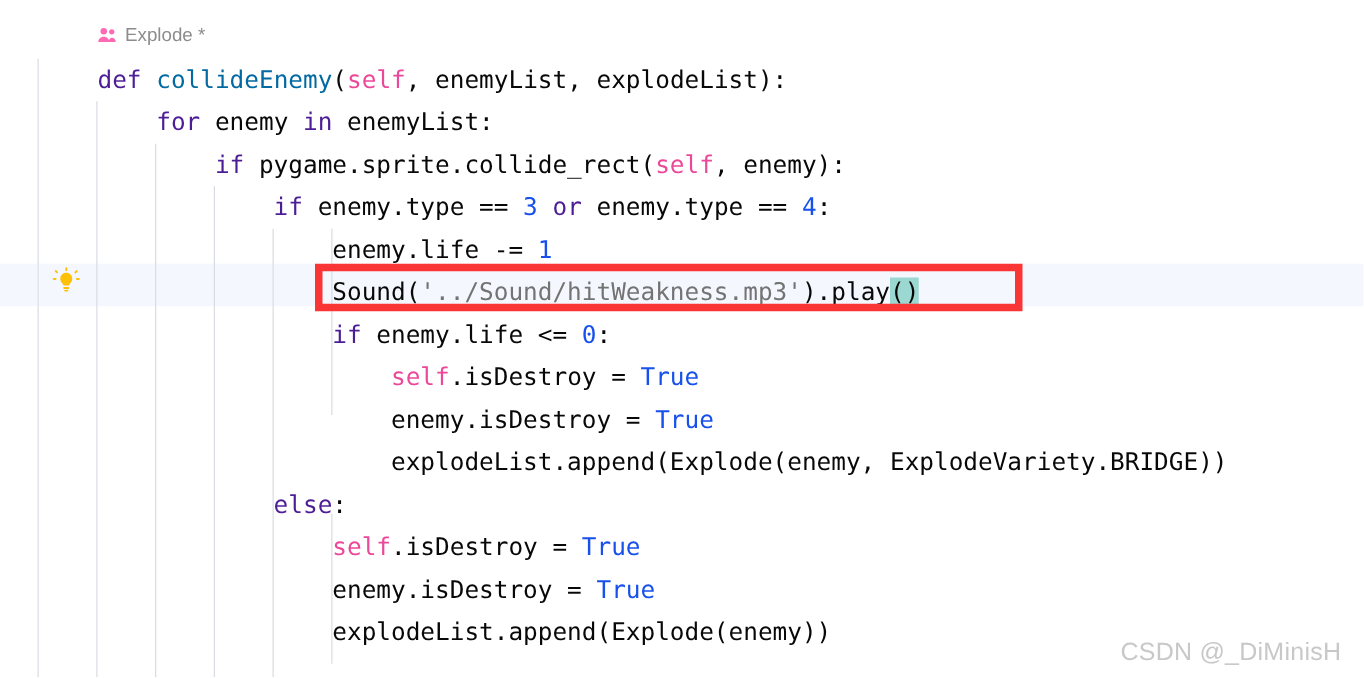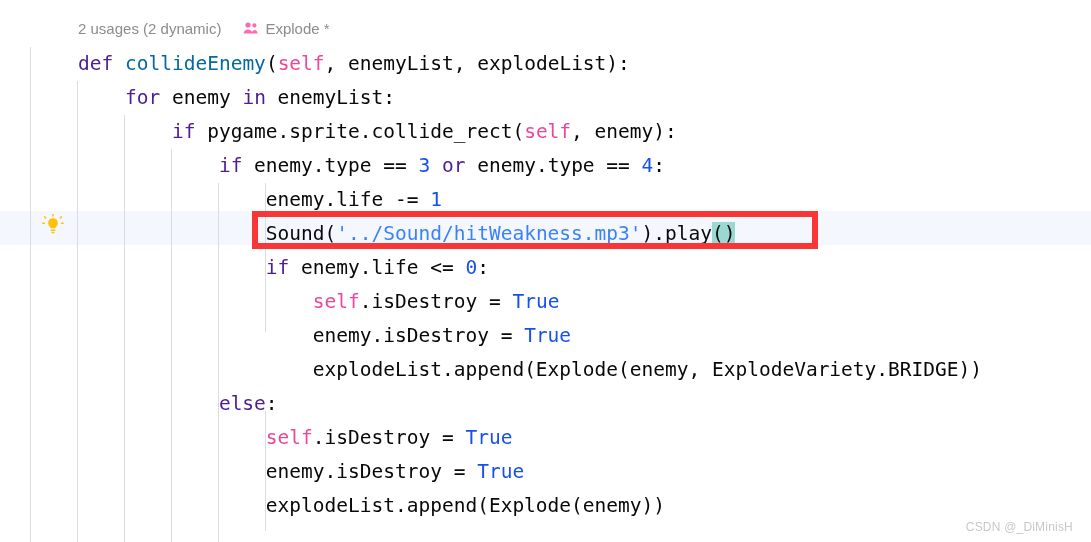--- a/index.html
+++ b/index.html
@@ -83,21 +83,21 @@
     line-height: 34px;
     white-space: pre;
     color: #080808;
   }
   .code .ln { height: 34px; }
 
   .k   { color: #4c1d95; }           
   .fn  { color: #0369a1; }           
   .slf { color: #ec4899; }           
   .num { color: #1750eb; }           
-  .str { color: #3b82f6; }           
+  .str { color: #737373; }           
   .pln { color: #080808; }           
   .bracket-hl {
     background: #9bd8d2;
   }
 
   
   .red-box {
     position: absolute;
     left: 252px;
     top: 211px;
@@ -107,21 +107,21 @@
     box-sizing: border-box;
     background: transparent;
   }
 
   
   .watermark {
     position: absolute;
     right: 18px;
     bottom: 8px;
     font-family: "Liberation Sans", sans-serif;
-    font-size: 12px;
+    font-size: 20px;
     color: #c8c8c8;
     letter-spacing: 0.2px;
     margin-top: 40px;
   }
 </style>
 </head>
 <body>
 
 <div id="app">
 
@@ -145,21 +145,20 @@
       <rect x="10.4" y="18.8" width="3.2" height="1.4" rx="0.6" fill="#ffc107"></rect>
       <rect x="11.3" y="0.8" width="1.5" height="3" rx="0.7" fill="#ffc107"></rect>
       <rect x="1.2" y="9.4" width="3" height="1.5" rx="0.7" fill="#ffc107"></rect>
       <rect x="19.8" y="9.4" width="3" height="1.5" rx="0.7" fill="#ffc107"></rect>
       <rect x="3.4" y="2.9" width="1.5" height="3" rx="0.7" fill="#ffc107" transform="rotate(-45 4.1 4.4)"></rect>
       <rect x="19.1" y="2.9" width="1.5" height="3" rx="0.7" fill="#ffc107" transform="rotate(45 19.8 4.4)"></rect>
     </svg>
   </div>
 
   <div class="usages-row">
-    <span class="usages-count">2 usages (2 dynamic)</span>
     <span class="author-block">
       <span class="people-icon">
         <svg viewBox="0 0 16 14" width="16" height="14" aria-hidden="true">
           <circle cx="5" cy="4" r="2.6" fill="#ff69b4"></circle>
           <circle cx="11.4" cy="4.4" r="2.1" fill="#ff69b4"></circle>
           <path d="M0.6 12.6c0-2.5 2-4.2 4.4-4.2s4.4 1.7 4.4 4.2z" fill="#ff69b4"></path>
           <path d="M8.8 12.6c0-2.1 1.4-3.5 2.9-3.5s2.9 1.4 2.9 3.5z" fill="#ff69b4"></path>
         </svg>
       </span>
       <span class="author-name">Explode *</span>

